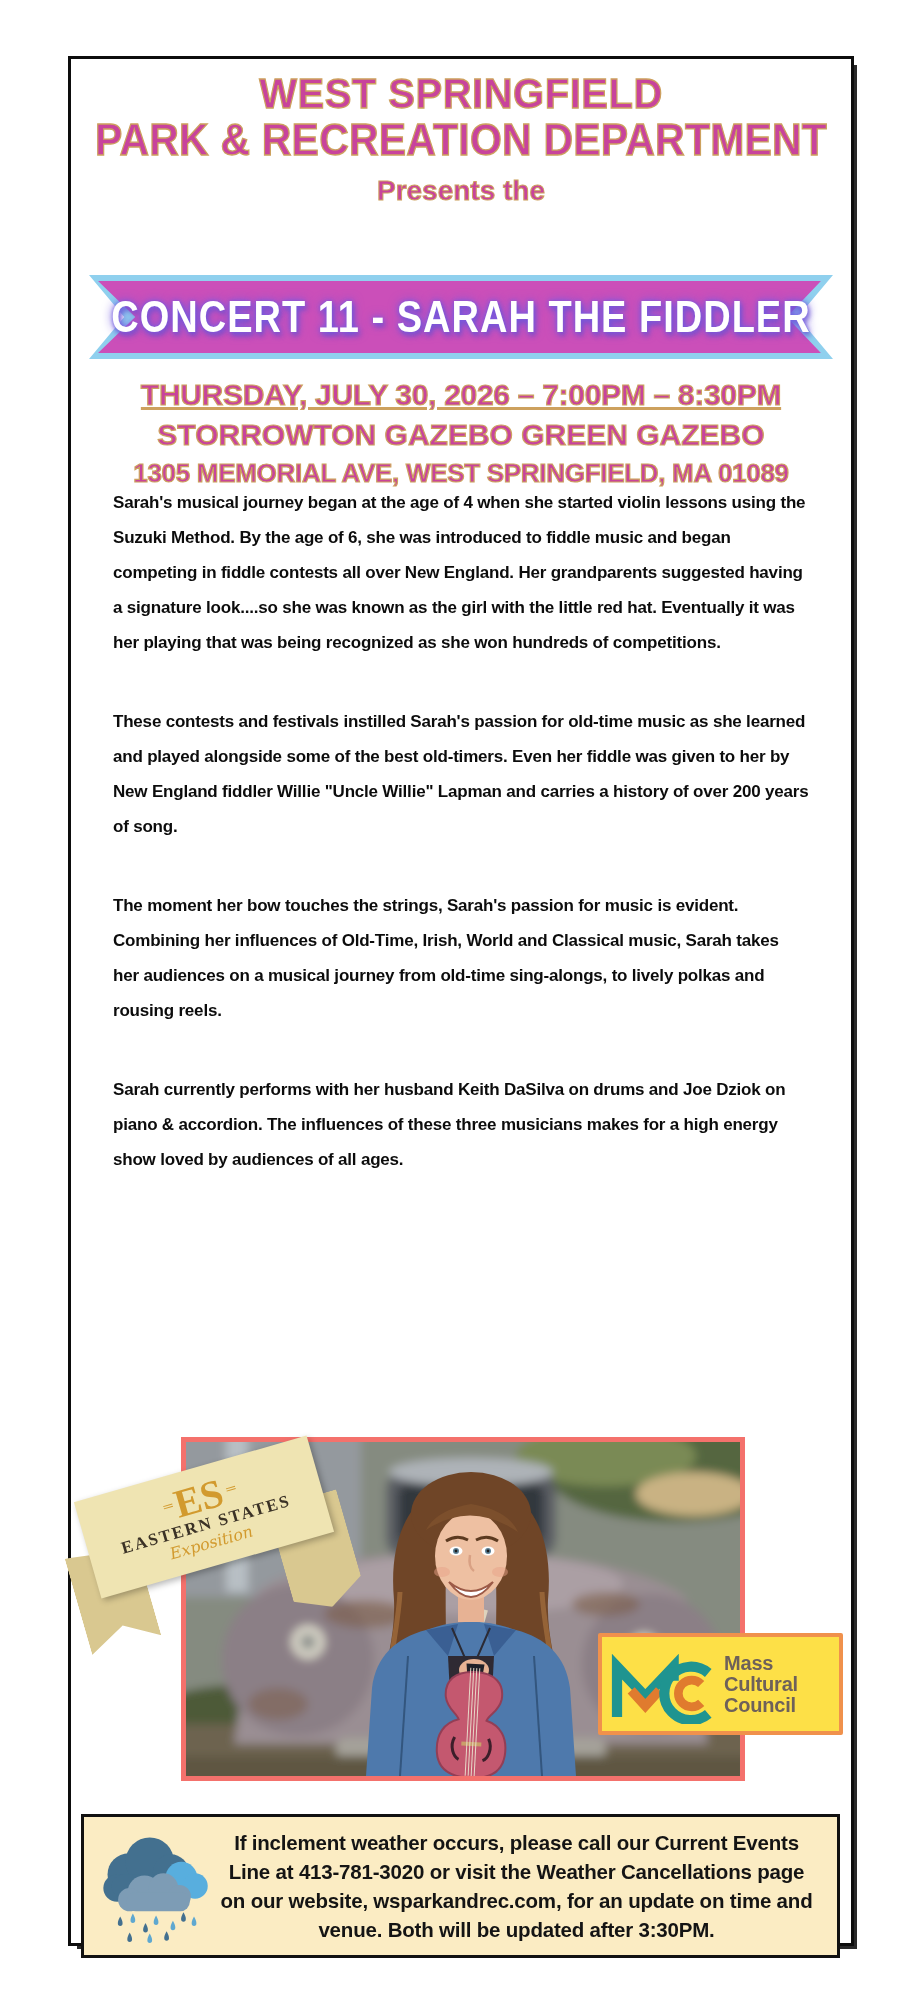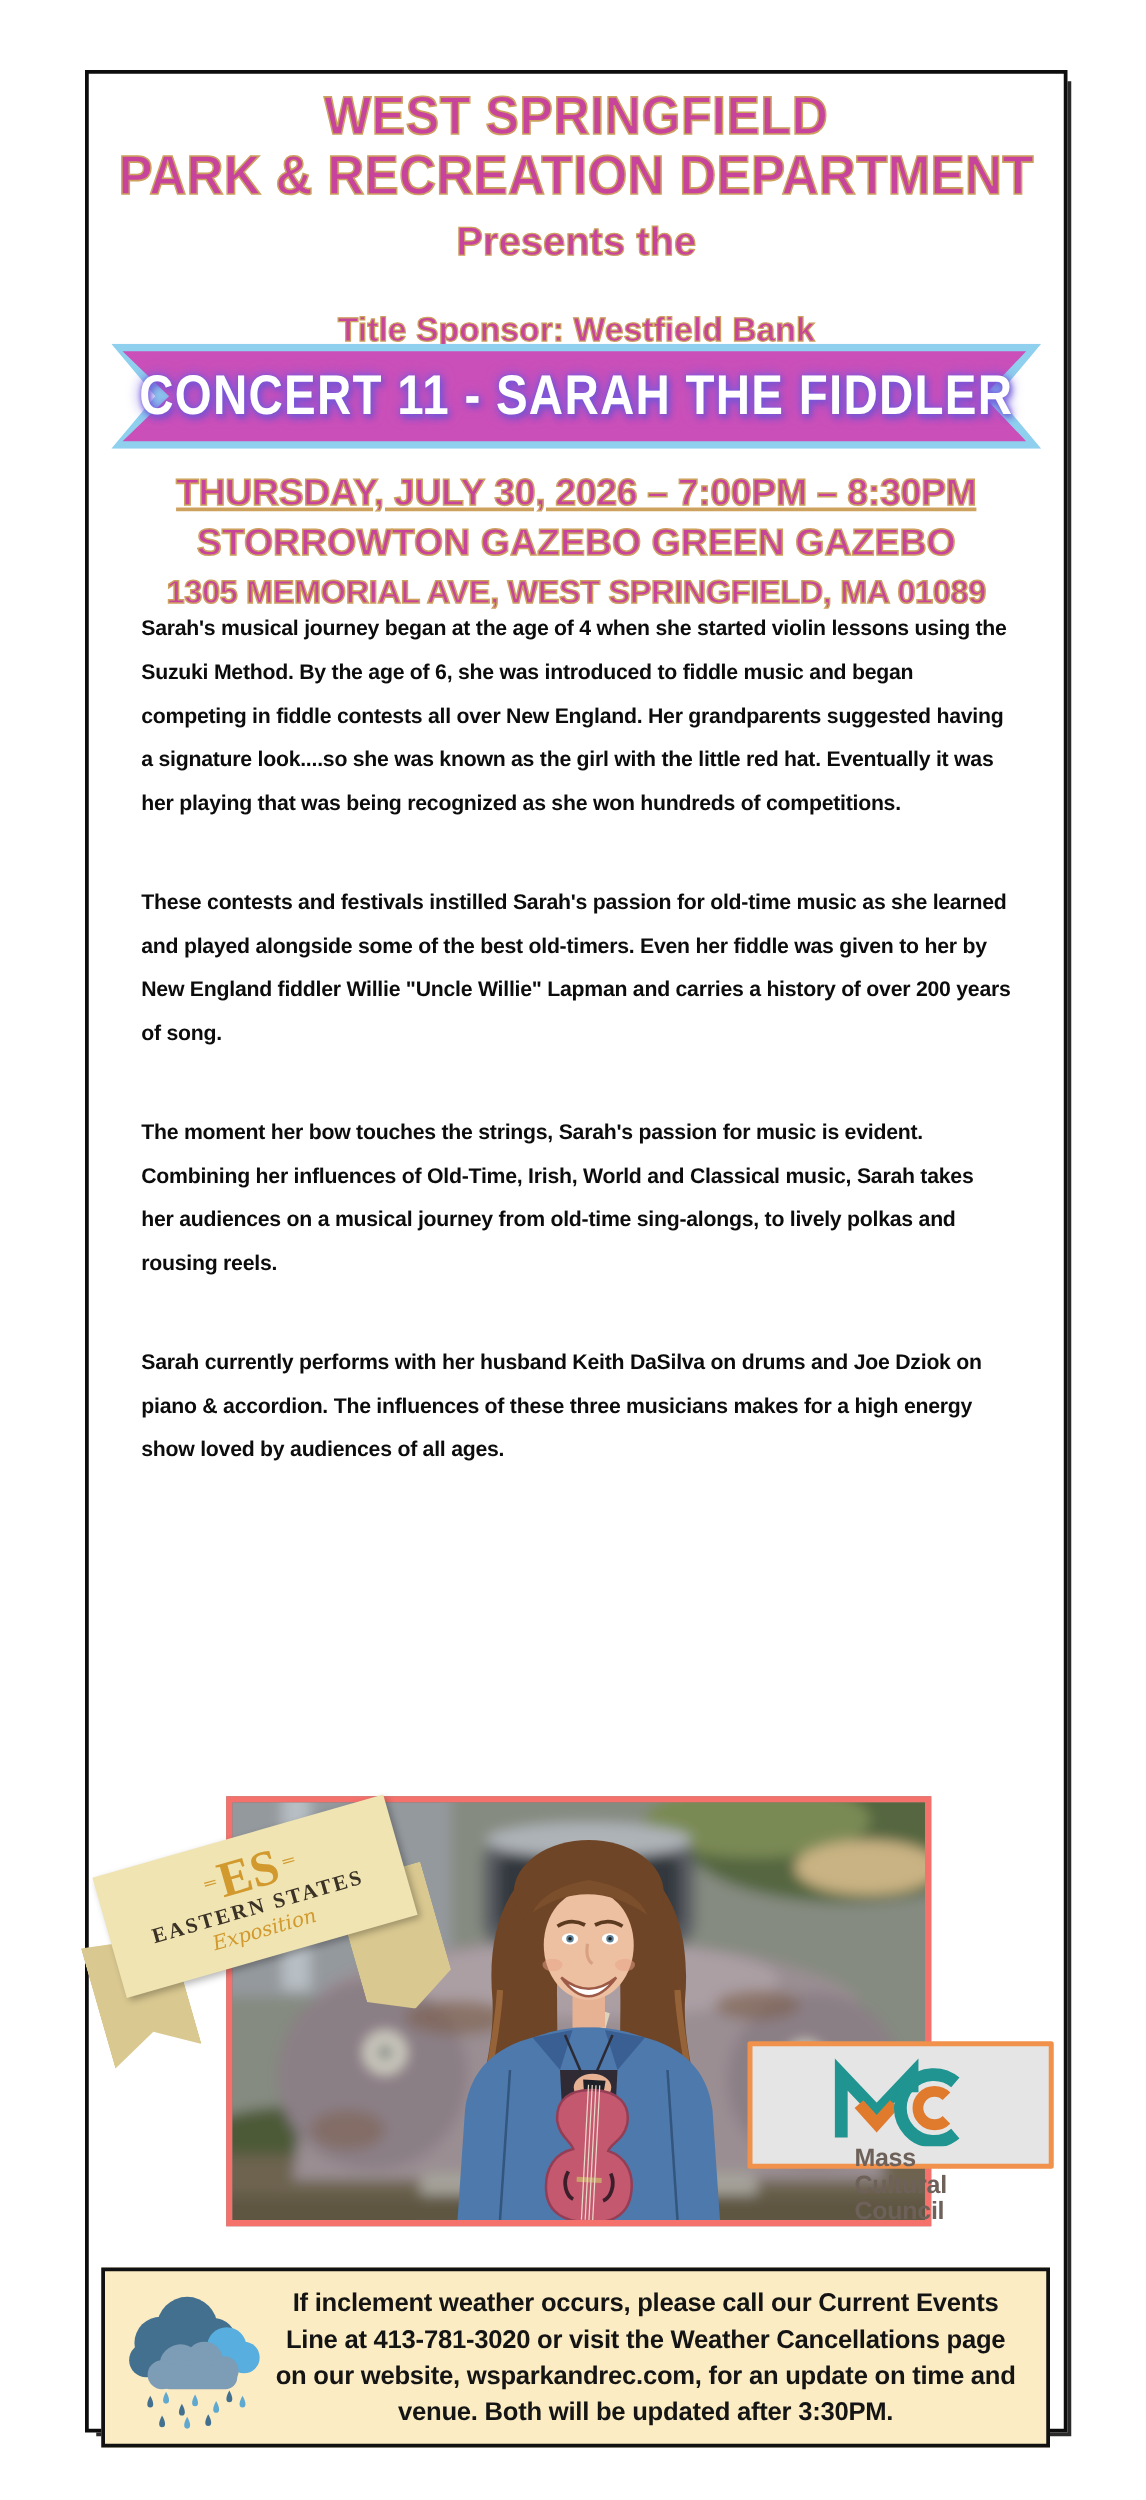--- a/index.html
+++ b/index.html
@@ -8,21 +8,21 @@
   .stage{position:absolute;left:0;top:0;width:917px;height:1428px;background:#fff;}
   .flyer{position:absolute;left:68px;top:56px;width:780px;height:1884px;
          border:3px solid #0d0d0d;background:#fff;
          box-shadow:6px 6px 0 -3px #2a2a2a;}
   .center{text-align:center;}
   .mag{color:#c8439c;-webkit-text-stroke:1.2px #cda15e;font-weight:bold;}
   .hdr1{position:absolute;left:0;right:0;top:12px;font-size:40px;letter-spacing:.5px;
         transform:scaleY(1.08);}
   .hdr2{position:absolute;left:0;right:0;top:58px;font-size:41px;letter-spacing:.2px;
         transform:scaleY(1.08);}
-  .presents{position:absolute;left:0;right:0;top:116px;font-size:32px;text-align:center;-webkit-text-stroke:1px #cda15e;}
+  .presents{position:absolute;left:0;right:0;top:116px;font-size:28px;text-align:center;-webkit-text-stroke:1px #cda15e;}
   .series{position:absolute;left:0;right:0;top:146px;font-size:33px;letter-spacing:.2px;}
   .series sup{font-size:19px;vertical-align:super;}
   .sponsor{position:absolute;left:0;right:0;top:190px;font-size:27px;-webkit-text-stroke:1px #cda15e;}
   .banner{position:absolute;left:18px;right:18px;top:216px;height:84px;}
   .banner svg{position:absolute;left:0;top:0;width:100%;height:100%;}
   .banner-text{position:absolute;left:0;right:0;top:0;height:84px;display:flex;
         align-items:center;justify-content:center;color:#ffffff;font-weight:bold;
         font-size:38px;letter-spacing:1px;transform:scaleY(1.18);
         text-shadow:0 0 10px rgba(116,92,225,.95),0 0 4px rgba(116,92,225,.9),2px 3px 5px rgba(96,74,200,.7);}
   .dates{position:absolute;left:0;right:0;top:316px;}
@@ -46,23 +46,23 @@
         transform:rotate(-16deg);box-shadow:2px 3px 6px rgba(0,0,0,.28);
         display:flex;flex-direction:column;align-items:center;justify-content:center;}
   .es-mono{font-family:"Liberation Serif",serif;font-weight:bold;font-size:40px;
         line-height:32px;color:#d29a2e;}
   .es-orn{font-size:13px;color:#d29a2e;vertical-align:10px;letter-spacing:-2px;}
   .es-line1{font-family:"Liberation Serif",serif;font-weight:bold;font-size:17px;
         letter-spacing:2px;color:#3b3226;line-height:20px;}
   .es-line2{font-family:"DejaVu Serif",serif;font-style:italic;font-size:16px;
         color:#d29a2e;line-height:17px;}
   
-  .mcc{position:absolute;left:527px;top:1574px;width:229px;height:94px;background:#e5e5e5;
+  .mcc{position:absolute;left:527px;top:1574px;width:229px;height:94px;background:#fde047;
         border:4px solid #f0914c;border-radius:2px;display:flex;align-items:center;
-        padding:0 4px;flex-direction:column;}
+        padding:0 4px;}
   .mcc-mark{width:118px;height:80px;flex:0 0 auto;}
   .mcc-text{color:#6e615a;font-weight:bold;font-size:20px;line-height:21px;
         letter-spacing:-0.2px;}
   
   .weather{position:absolute;left:10px;top:1727px;width:753px;height:138px;
         background:#fbecc3;border:3px solid #111;display:flex;align-items:center;margin-top:28px;}
   .weather-icon{flex:0 0 118px;height:116px;margin-left:12px;}
   .weather-text{flex:1;text-align:center;color:#141414;font-weight:bold;
         font-size:20.5px;line-height:29px;letter-spacing:-0.2px;padding:0 22px 0 4px;}
 </style>
@@ -70,21 +70,20 @@
 <body>
 
 <div class="stage">
   <div class="flyer">
 
     <div class="hdr1 center mag">WEST SPRINGFIELD</div>
     <div class="hdr2 center mag">PARK &amp; RECREATION DEPARTMENT</div>
     <div class="presents center mag">Presents the</div>
 
 
-    <div class="sponsor center mag">Title Sponsor: Westfield Bank</div>
 
     <div class="banner">
       <svg viewBox="0 0 740 84" preserveAspectRatio="none">
         <polygon points="0,0 740,0 705,42 740,84 0,84 35,42" fill="#8fd0ee"></polygon>
         <polygon points="9,6 728,6 694,42 728,78 9,78 46,42" fill="#cb4fb9"></polygon>
       </svg>
       <div class="banner-text">CONCERT 11 - SARAH THE FIDDLER</div>
     </div>
 
     <div class="dates center mag">

